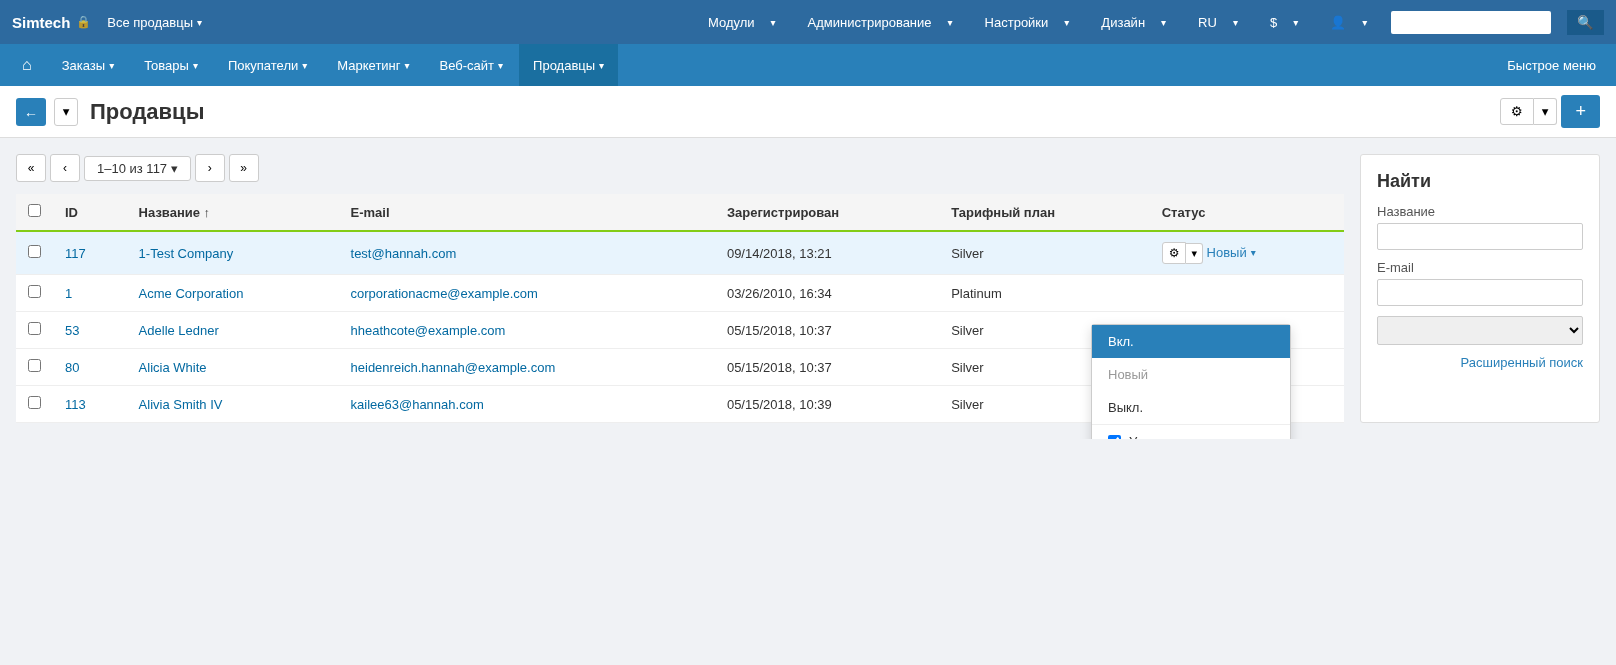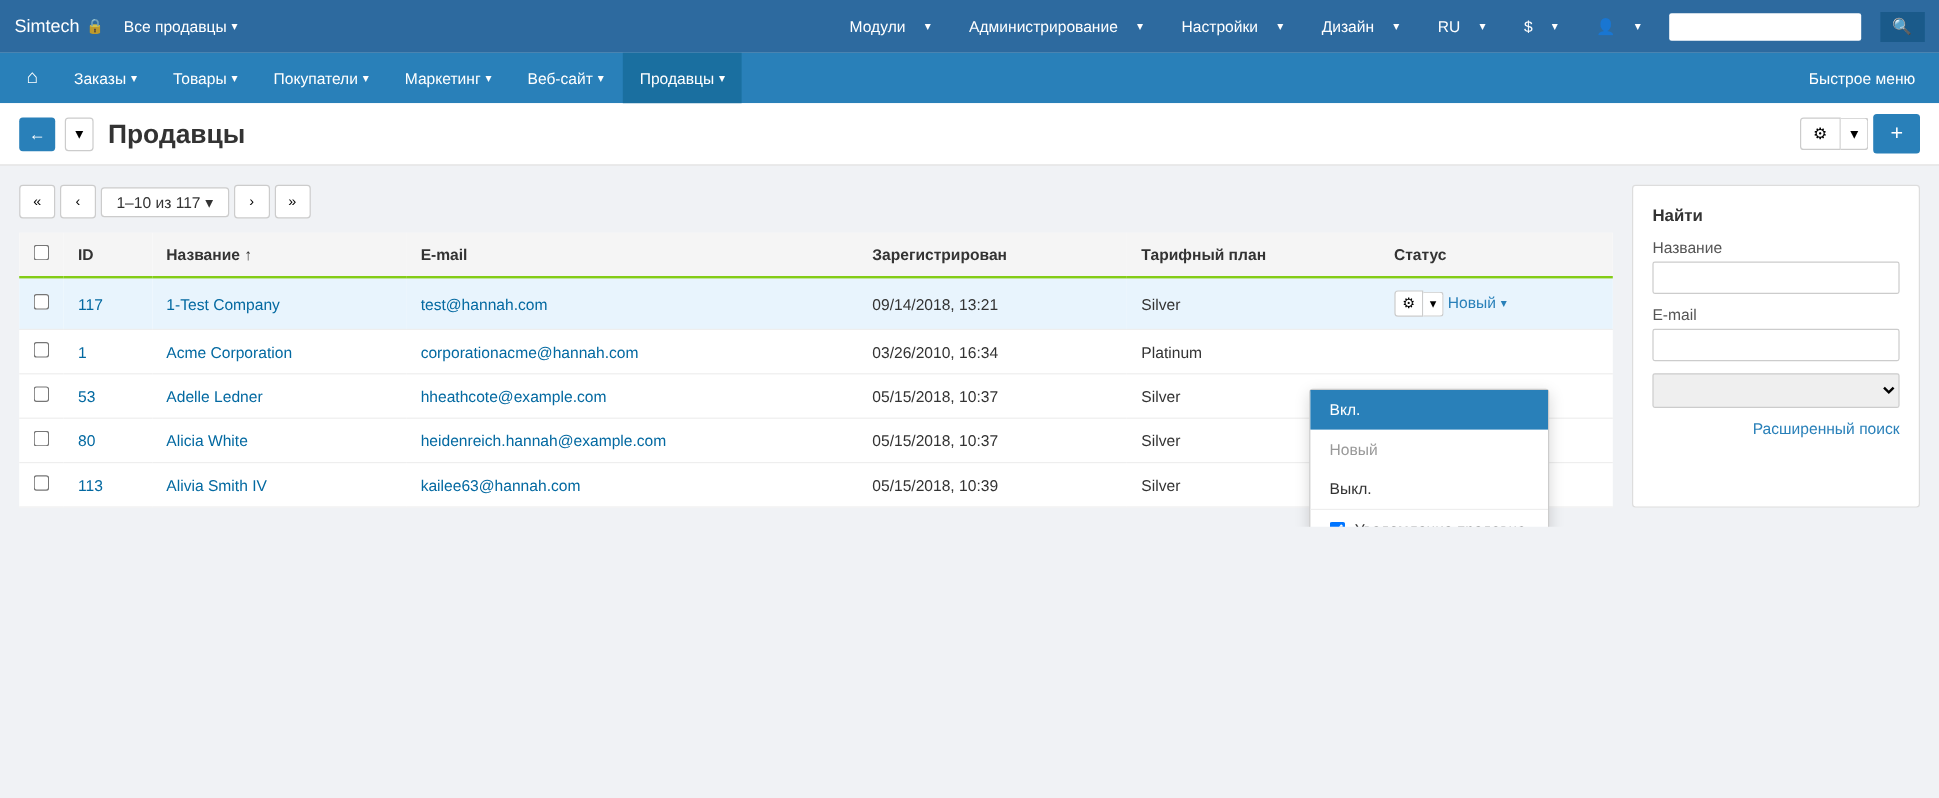--- a/index.html
+++ b/index.html
@@ -8,21 +8,21 @@
     
     .top-nav {
       background: #2d6a9f;
       color: #fff;
       display: flex;
       align-items: center;
       height: 44px;
       padding: 0 12px;
       gap: 16px;
     }
-    .top-nav .brand { display: flex; align-items: center; gap: 6px; font-size: 15px; font-weight: normal; }
+    .top-nav .brand { display: flex; align-items: center; gap: 6px; font-size: 15px; font-weight: bold; }
     .top-nav .lock-icon { font-size: 12px; opacity: 0.8; }
     .top-nav .seller-selector { display: flex; align-items: center; gap: 4px; font-size: 13px; cursor: pointer; }
     .top-nav .spacer { flex: 1; }
     .top-nav .nav-item { display: flex; align-items: center; gap: 16px; font-size: 13px; cursor: pointer; padding: 0 8px; }
     .top-nav .search-box { background: #fff; border: none; border-radius: 2px; padding: 4px 8px; width: 160px; }
     .top-nav .search-btn { background: #1a5a8a; color: #fff; border: none; padding: 5px 10px; cursor: pointer; }
 
     
     .second-nav {
       background: #2980b9;
@@ -214,21 +214,21 @@
     }
 
     
     .right-panel {
       width: 240px;
       background: #fff;
       border: 1px solid #ddd;
       border-radius: 3px;
       padding: 16px;
     }
-    .right-panel .panel-title { font-size: 14px; font-weight: bold; margin-bottom: 12px; }
+    .right-panel .panel-title { font-size: 18px; font-weight: bold; margin-bottom: 12px; }
     .right-panel .field-label { font-size: 13px; color: #555; margin-bottom: 4px; margin-top: 10px; }
     .right-panel input {
       width: 100%;
       border: 1px solid #ccc;
       border-radius: 2px;
       padding: 5px 8px;
       font-size: 13px;
     }
     .right-panel select {
       width: 100%;
@@ -397,21 +397,21 @@
           <button class="status-dropdown">▾</button>
         </span>
         <span class="status-badge">Новый <span class="dropdown-arrow">▾</span></span>
       
     </td>
   </tr>
             <tr>
     <td><input type="checkbox" style=""></td>
     <td><a class="link">1</a></td>
     <td><a class="link">Acme Corporation</a></td>
-    <td><a class="link">corporationacme@hannah.com</a></td>
+    <td><a class="link">corporationacme@example.com</a></td>
     <td>03/26/2010, 16:34</td>
     <td>Platinum</td>
     <td>
       
     </td>
   </tr>
             <tr>
     <td><input type="checkbox" style=""></td>
     <td><a class="link">53</a></td>
     <td><a class="link">Adelle Ledner</a></td>

